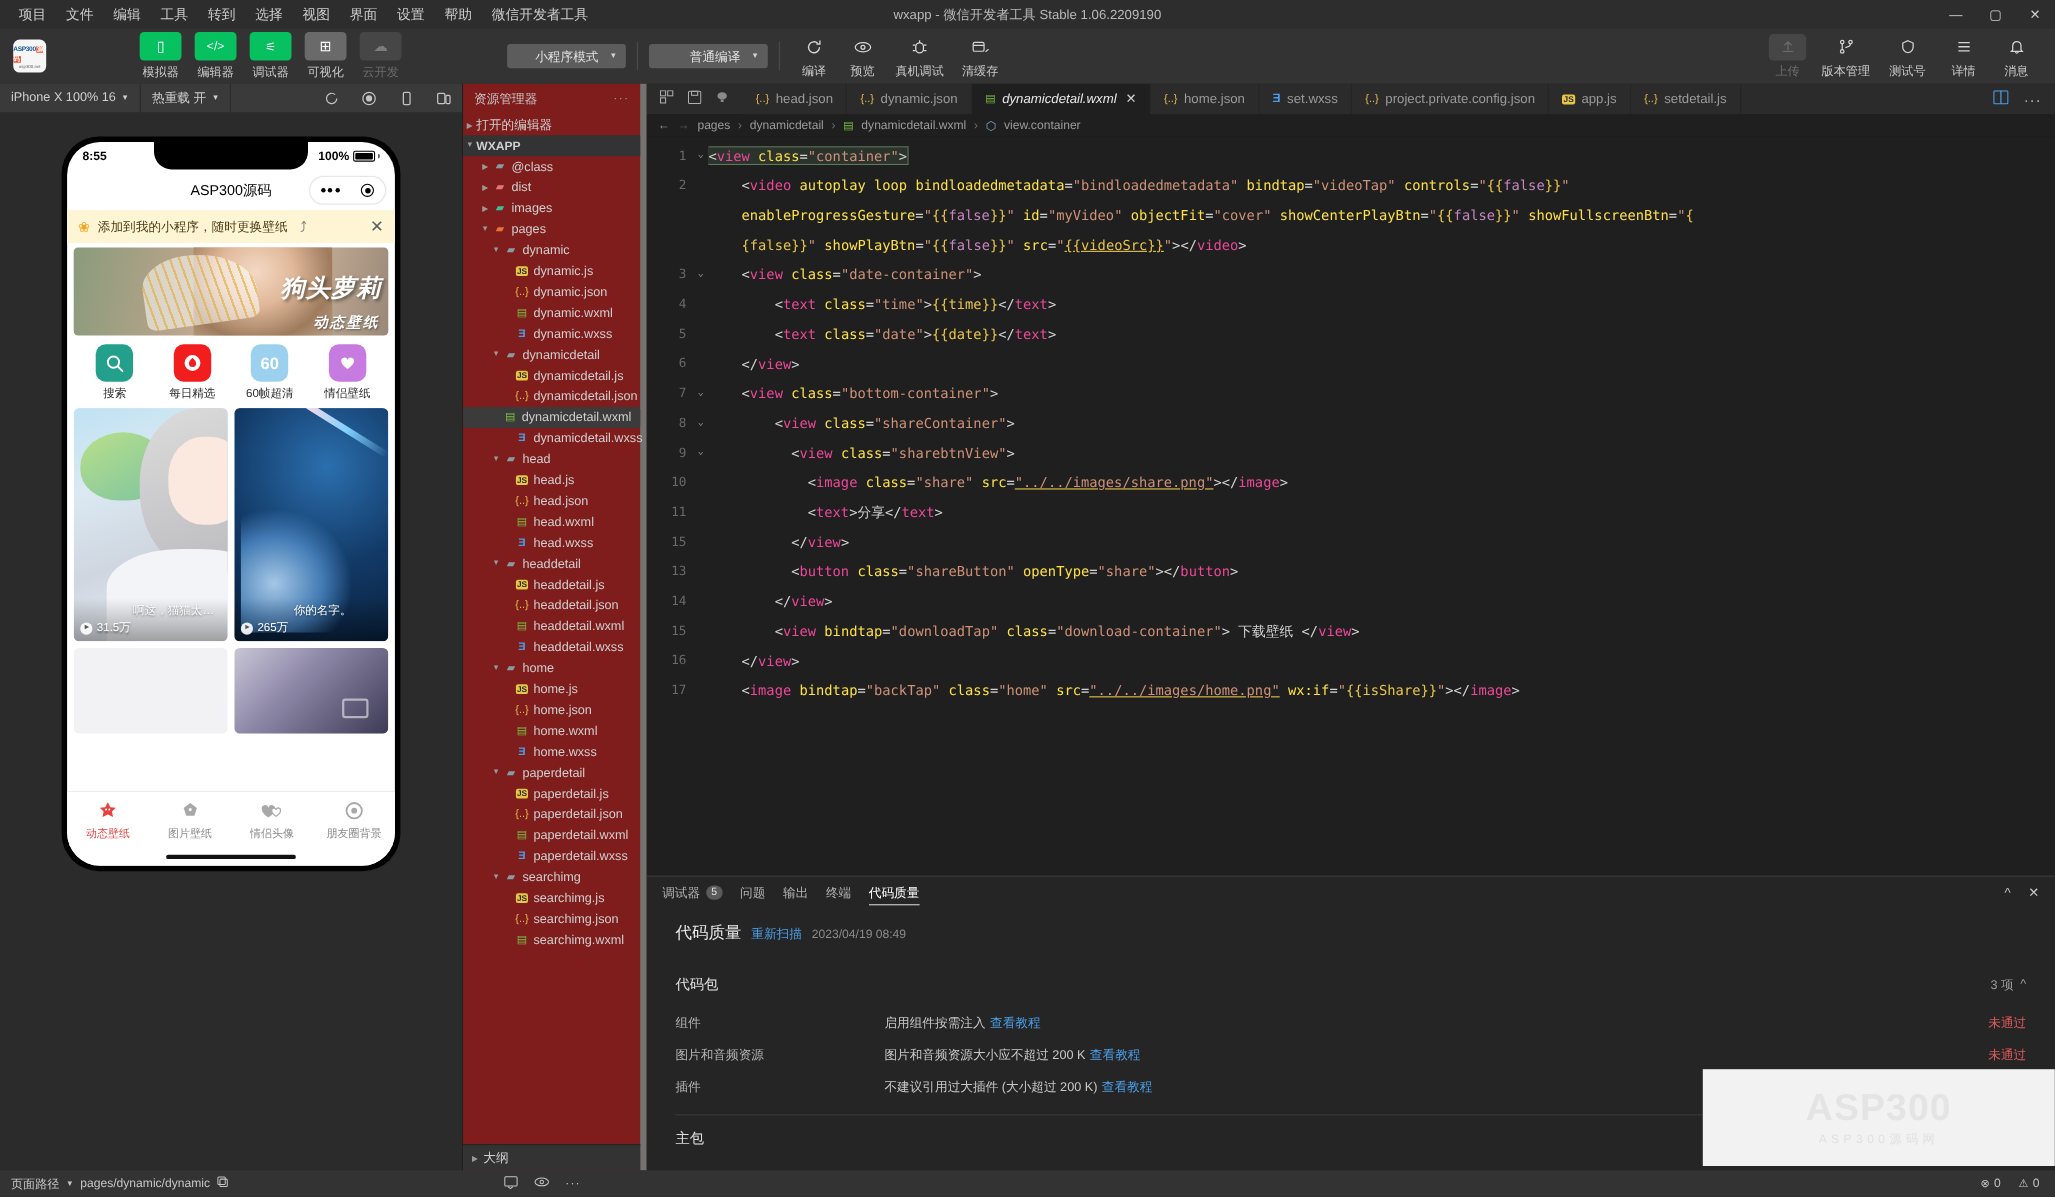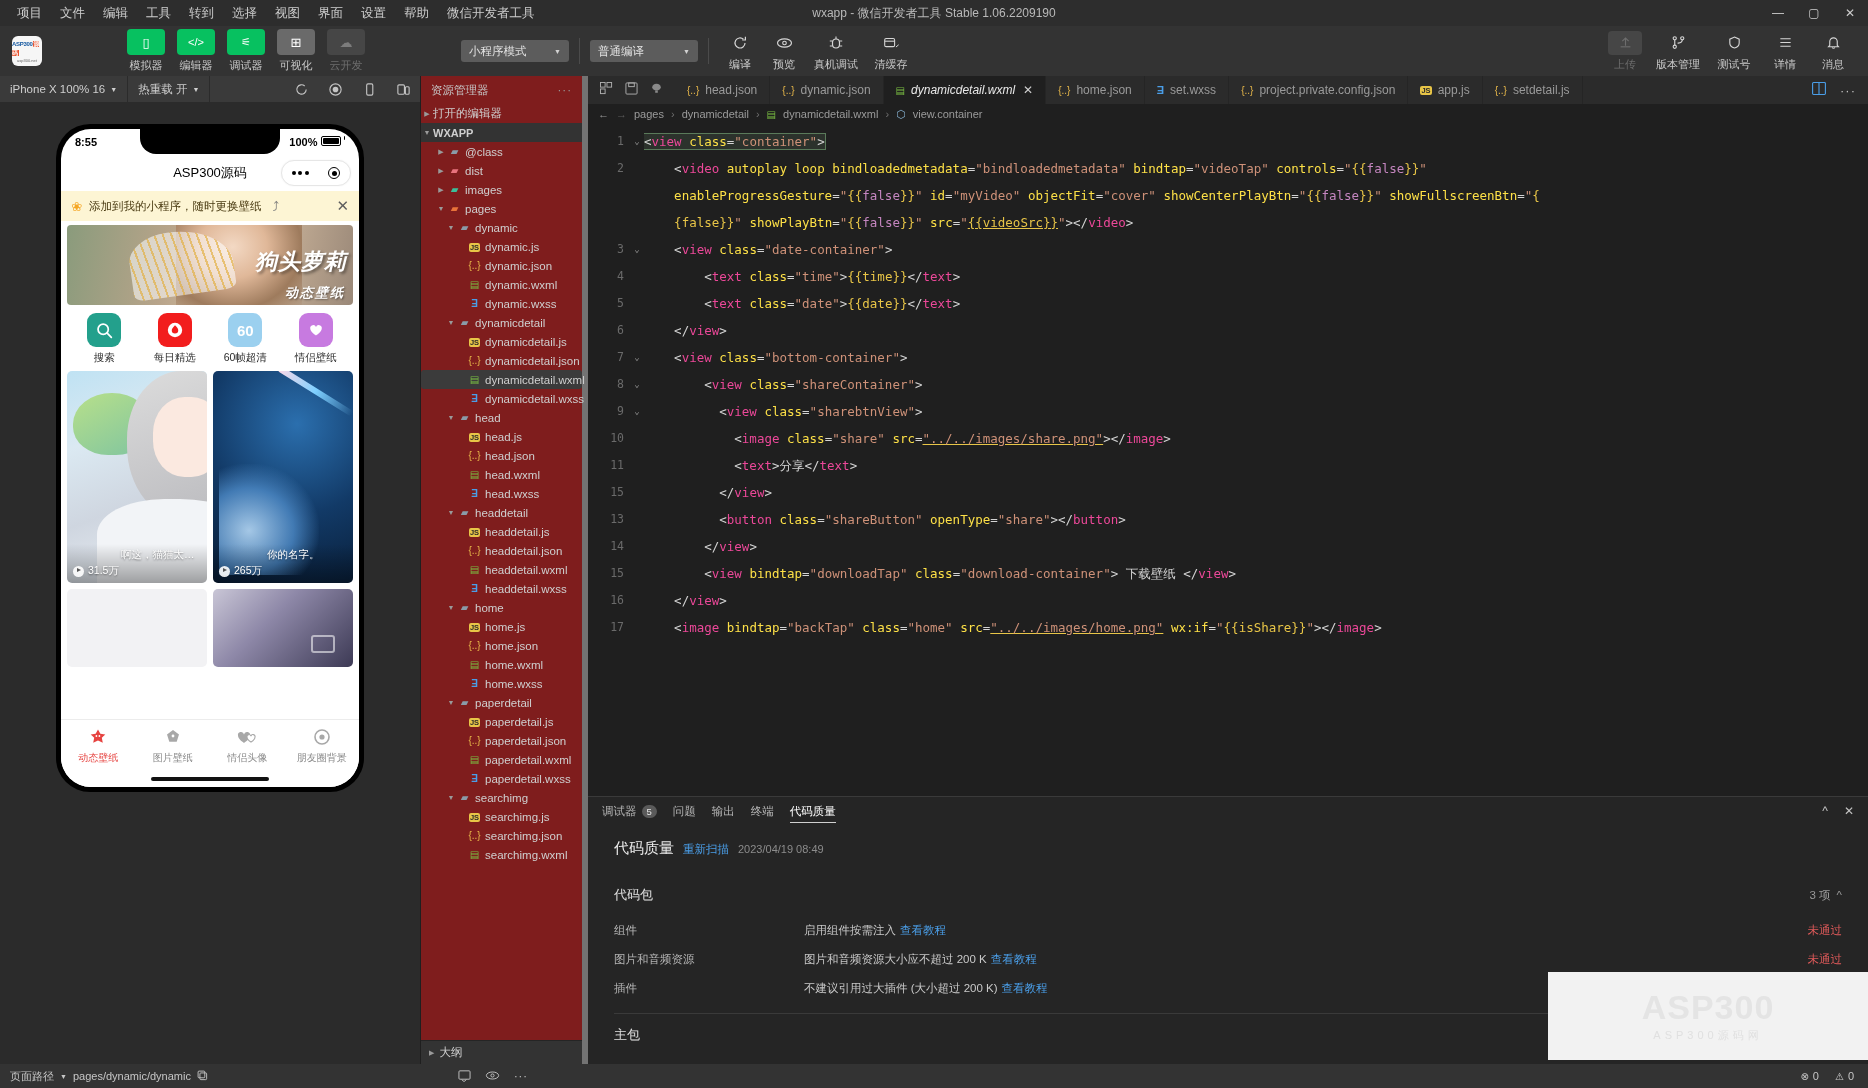--- a/index.html
+++ b/index.html
@@ -31,21 +31,21 @@
   .tbtn { display:flex; flex-direction:column; align-items:center; width:40px; cursor:default; }
   .tbtn .sq { width:38px; height:26px; border-radius:4px; display:flex; align-items:center; justify-content:center;
               color:#fff; font-size:13px; }
   .tbtn .sq.green { background:#07c160; }
   .tbtn .sq.grey { background:#6a6a6a; }
   .tbtn .sq.dim  { background:#464646; color:#7c7c7c; }
   .tbtn .lb { font-size:11px; color:#c9c9c9; margin-top:3px; white-space:nowrap; }
   .tbtn .lb.dim { color:#6d6d6d; }
 
   .sel { height:22px; background:#5c5c5c; border-radius:3px; color:#e2e2e2; font-size:11.5px;
-         display:flex; align-items:center; padding:0 8px; min-width:108px; justify-content:space-between; }
+         display:flex; align-items:center; padding:0 8px; min-width:108px; justify-content:flex-end; }
   .sel .cv { font-size:7px; color:#d2d2d2; margin-left:10px;}
   .divv { width:1px; height:26px; background:#4b4b4b; margin:0 10px; }
 
   .icn-group { display:flex; gap:2px; }
   .icn { display:flex; flex-direction:column; align-items:center; width:42px;}
   .icn .gl { width:30px; height:24px; display:flex; align-items:center; justify-content:center; color:#d6d6d6; }
   .icn .lb { font-size:11px; color:#c9c9c9; margin-top:2px; white-space:nowrap;}
   .toolbar-right { margin-left:auto; display:flex; gap:2px; align-items:center;}
   .icn2 { display:flex; flex-direction:column; align-items:center; width:46px;}
   .icn2 .gl { width:34px; height:24px; border-radius:4px; display:flex; align-items:center; justify-content:center; color:#d6d6d6;}
@@ -63,21 +63,21 @@
   .sim-bar .tick { font-size:7px; }
   .sim-bar .sp { margin-left:auto; display:flex; }
   .sim-bar .sic { width:34px; height:26px; display:flex; align-items:center; justify-content:center; color:#c4c4c4;}
   .sim-body { flex:1; display:flex; justify-content:center; padding-top:22px; }
 
   .phone { width:308px; height:668px; background:#000; border-radius:34px; padding:5px; position:relative;}
   .screen { width:100%; height:100%; background:#fff; border-radius:30px; overflow:hidden; position:relative; display:flex; flex-direction:column;}
   .notch { position:absolute; top:0; left:50%; transform:translateX(-50%); width:140px; height:25px; background:#000;
            border-bottom-left-radius:16px; border-bottom-right-radius:16px; z-index:5;}
   .statusbar { height:26px; display:flex; align-items:center; justify-content:space-between; padding:0 14px; font-size:11px; font-weight:bold; color:#000;}
-  .batt { display:flex; align-items:flex-start; gap:3px;}
+  .batt { display:flex; align-items:center; gap:3px;}
   .batt .b { width:20px; height:10px; border:1px solid #000; border-radius:2px; padding:1px;}
   .batt .b i { display:block; height:100%; width:100%; background:#000; border-radius:1px;}
   .batt .cap { width:1.5px; height:4px; background:#000; border-radius:0 1px 1px 0;}
 
   .navbar { height:36px; display:flex; align-items:center; justify-content:center; position:relative; font-size:13px; color:#000;}
   .capsule { position:absolute; right:8px; top:50%; transform:translateY(-50%); width:70px; height:26px; border-radius:13px;
              border:1px solid #e6e6e6; background:#fff; display:flex; align-items:center; justify-content:space-around; box-shadow:0 0 2px rgba(0,0,0,.06);}
   .capsule .dots { display:flex; gap:2.5px;}
   .capsule .dots i { width:4px; height:4px; background:#000; border-radius:50%;}
   .capsule .tgt { width:12px; height:12px; border:1.5px solid #000; border-radius:50%; display:flex; align-items:center; justify-content:center;}

